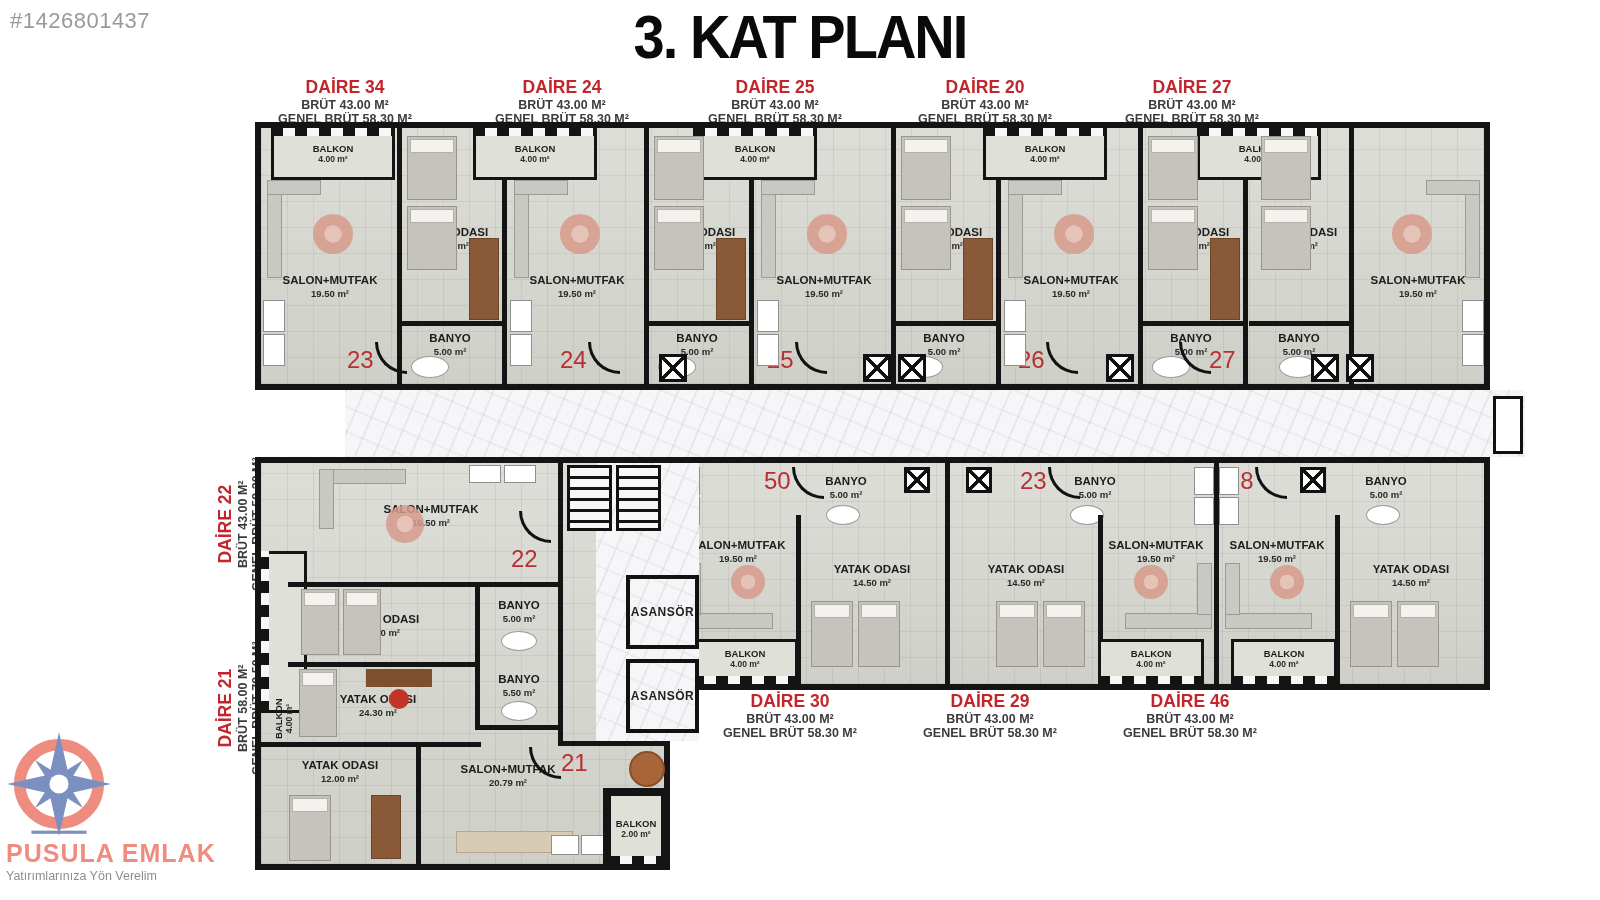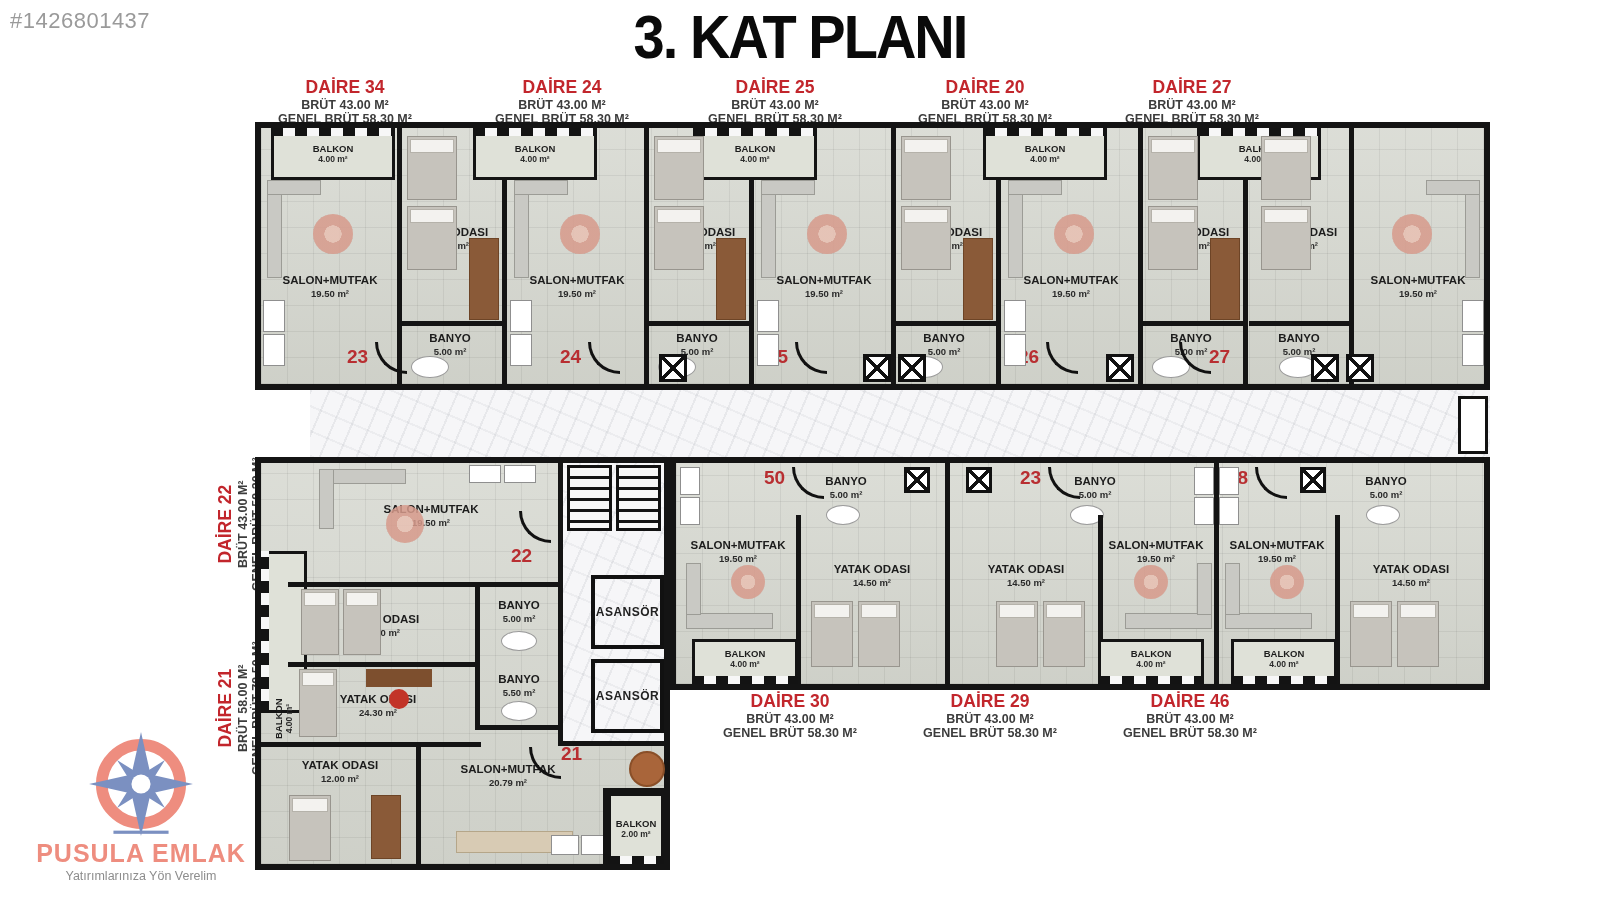--- a/index.html
+++ b/index.html
@@ -16,27 +16,27 @@
   .plan{left:255px;top:122px;width:1235px;height:748px;position:absolute}
   .wing{position:absolute;border:6px solid #141414;box-sizing:border-box}
   .tile{background-color:#d5d7cf;
     background-image:
       repeating-linear-gradient(0deg, rgba(0,0,0,.06) 0 1px, transparent 1px 26px),
       repeating-linear-gradient(90deg, rgba(0,0,0,.06) 0 1px, transparent 1px 26px),
       linear-gradient(rgba(255,255,255,.16), rgba(0,0,0,.03));}
   .marble{background-color:#f6f6f8;
     background-image:
       repeating-linear-gradient(113deg, rgba(135,140,150,.13) 0 2px, transparent 2px 17px),
-      repeating-linear-gradient(23deg, rgba(135,140,150,.09) 0 2px, transparent 2px 23px);}
+      repeating-linear-gradient(23deg, rgba(135,140,150,.09) 0 2px, transparent 2px 23px); margin-left: 35px;}
   .wv,.wh{position:absolute;background:#141414}
   .wv{width:5px}.wh{height:5px}
   .rlabel{position:absolute;text-align:center;font-size:11.5px;font-weight:700;color:#1c1c1c;line-height:1.18}
   .rlabel .area{display:block;font-size:9.5px;font-weight:600;color:#2a2a2a}
   .rlabel.sm{font-size:9.5px}.rlabel.sm .area{font-size:8.5px}
-  .num{position:absolute;font-size:19px;font-weight:700;color:#b82e31}
+  .num{position:absolute;font-size:24px;font-weight:400;color:#b82e31}
   .balk{position:absolute;background-color:#dfe1d8;border:3px solid #141414;box-sizing:border-box}
   .rail-h{position:absolute;left:-3px;right:-3px;top:-3px;height:8px;
     background:repeating-linear-gradient(90deg,#131313 0 12px,#f7f7f7 12px 24px)}
   .rail-b{position:absolute;left:-3px;right:-3px;bottom:-3px;height:8px;
     background:repeating-linear-gradient(90deg,#131313 0 12px,#f7f7f7 12px 24px)}
   .rail-v{position:absolute;top:-3px;bottom:-3px;left:-3px;width:8px;
     background:repeating-linear-gradient(0deg,#131313 0 12px,#f7f7f7 12px 24px)}
   .kx{position:absolute;background-color:#fff;border:3px solid #111;box-sizing:border-box;
     background-image:linear-gradient(45deg,transparent 44%,#111 44% 56%,transparent 56%),
                      linear-gradient(135deg,transparent 44%,#111 44% 56%,transparent 56%)}
@@ -51,21 +51,21 @@
   .ksq{position:absolute;background:#fff;border:1px solid #8f8f8f}
   .desk{position:absolute;background:#7d4f2e}
   .chair{position:absolute;background:#c23428;border-radius:50%}
   .tbl{position:absolute;background:#a9653a;border:2px solid #8a4f28;border-radius:50%}
   .arc{position:absolute;width:32px;height:32px;border-left:3px solid #111;border-bottom:3px solid #111;
     border-radius:0 0 0 100%;box-sizing:border-box}
   .stair{position:absolute;border:3px solid #111;box-sizing:border-box;
     background:repeating-linear-gradient(180deg,#f7f7f7 0 8px,#141414 8px 11px)}
   .lift{position:absolute;border:4px solid #111;box-sizing:border-box;display:flex;align-items:center;
     justify-content:center;font-size:12px;font-weight:700;color:#222;letter-spacing:.5px}
-  .logo{left:26px;top:731px;width:230px;text-align:center;position:absolute}
+  .logo{left:6px;top:731px;width:230px;text-align:left;position:absolute}
   .logo .nm{color:#ee8d7f;font-weight:800;font-size:25px;letter-spacing:1px;line-height:1}
   .logo .sl{color:#8d8d8d;font-size:12.5px;margin-top:3px}
 </style>
 </head>
 <body>
 
 <div class="abs listing-id">#1426801437</div>
 <h1 class="abs title">3. KAT PLANI</h1>
 
 <div class="abs apt-header" style="left:235px;top:78px">
@@ -354,21 +354,21 @@
     <div class="rlabel" style="left:52px;top:230px;width:130px"><span>YATAK ODASI</span><span class="area">24.30 m²</span></div>
     <div class="bed" style="left:38px;top:206px;width:36px;height:66px"></div>
     <div class="desk" style="left:105px;top:206px;width:66px;height:18px"></div>
     <div class="chair" style="left:128px;top:226px;width:20px;height:20px"></div>
     <div class="wh" style="left:0;top:279px;width:220px"></div>
     <div class="wv" style="left:155px;top:284px;height:117px"></div>
     <div class="rlabel" style="left:12px;top:296px;width:134px"><span>YATAK ODASI</span><span class="area">12.00 m²</span></div>
     <div class="bed" style="left:28px;top:332px;width:40px;height:64px"></div>
     <div class="wrd" style="left:110px;top:332px;width:28px;height:62px"></div>
     <div class="rlabel" style="left:172px;top:300px;width:150px"><span>SALON+MUTFAK</span><span class="area">20.79 m²</span></div>
-    <div class="num" style="left:300px;top:280px">21</div>
+    <div class="num" style="left:300px;top:286px">21</div>
     <div class="arc" style="left:268px;top:284px"></div>
     <div class="sofab" style="left:195px;top:368px;width:115px;height:20px;background:#d8cbb4;border-color:#b5a689"></div>
     <div class="tbl" style="left:368px;top:288px;width:32px;height:32px"></div>
     <div class="ksq" style="left:290px;top:372px;width:26px;height:18px"></div>
     <div class="ksq" style="left:320px;top:372px;width:26px;height:18px"></div>
     <div class="wh" style="left:342px;top:325px;width:61px"></div>
     <div class="wv" style="left:342px;top:325px;height:76px"></div>
     <div class="balk" style="left:347px;top:330px;width:56px;height:71px">
       <div class="rail-b"></div>
       <div class="rlabel sm" style="left:0;right:0;top:22px"><span>BALKON</span><span class="area">2.00 m²</span></div>

